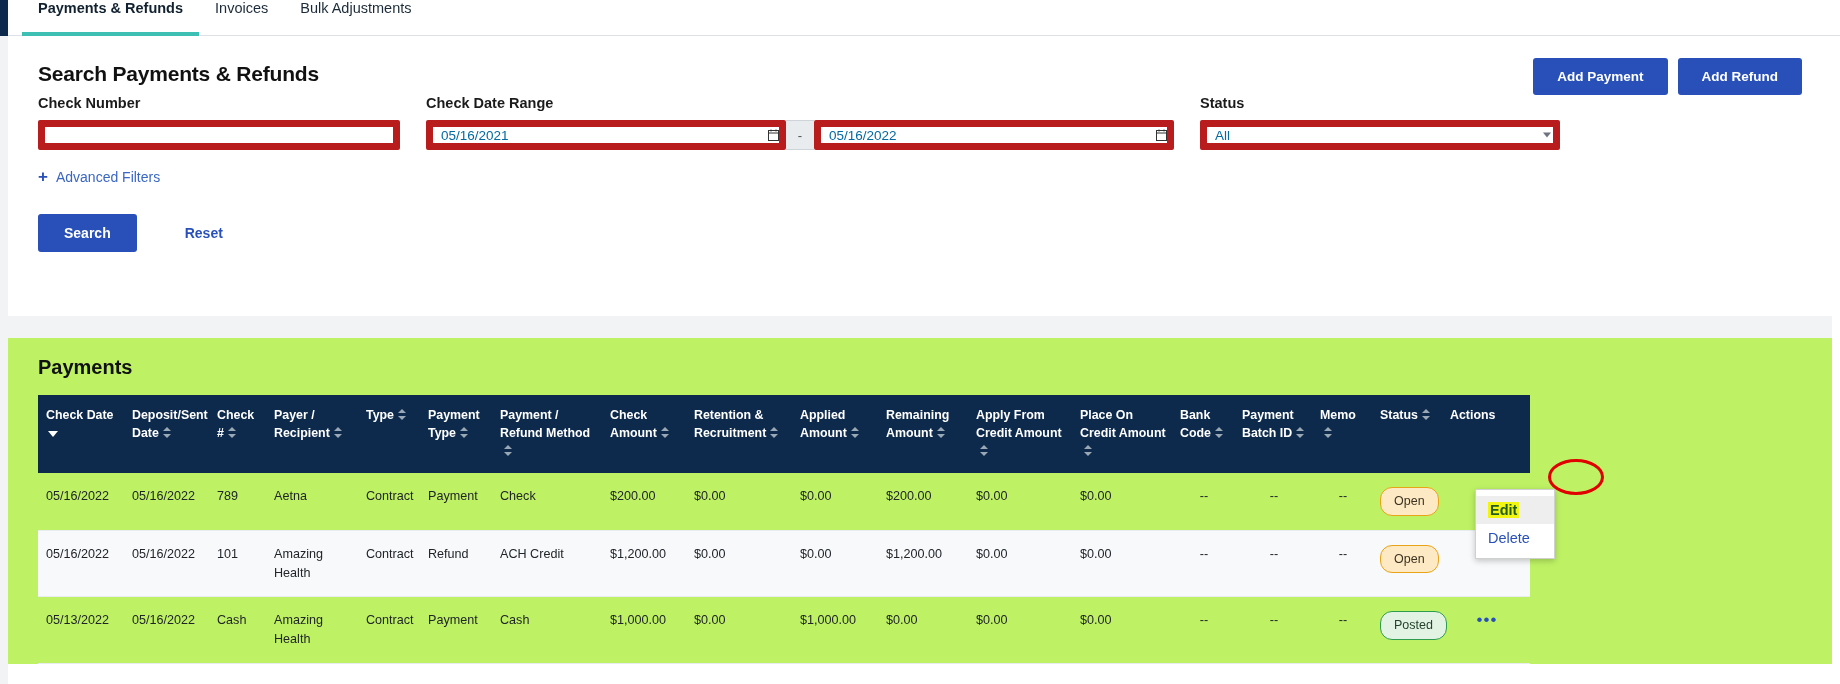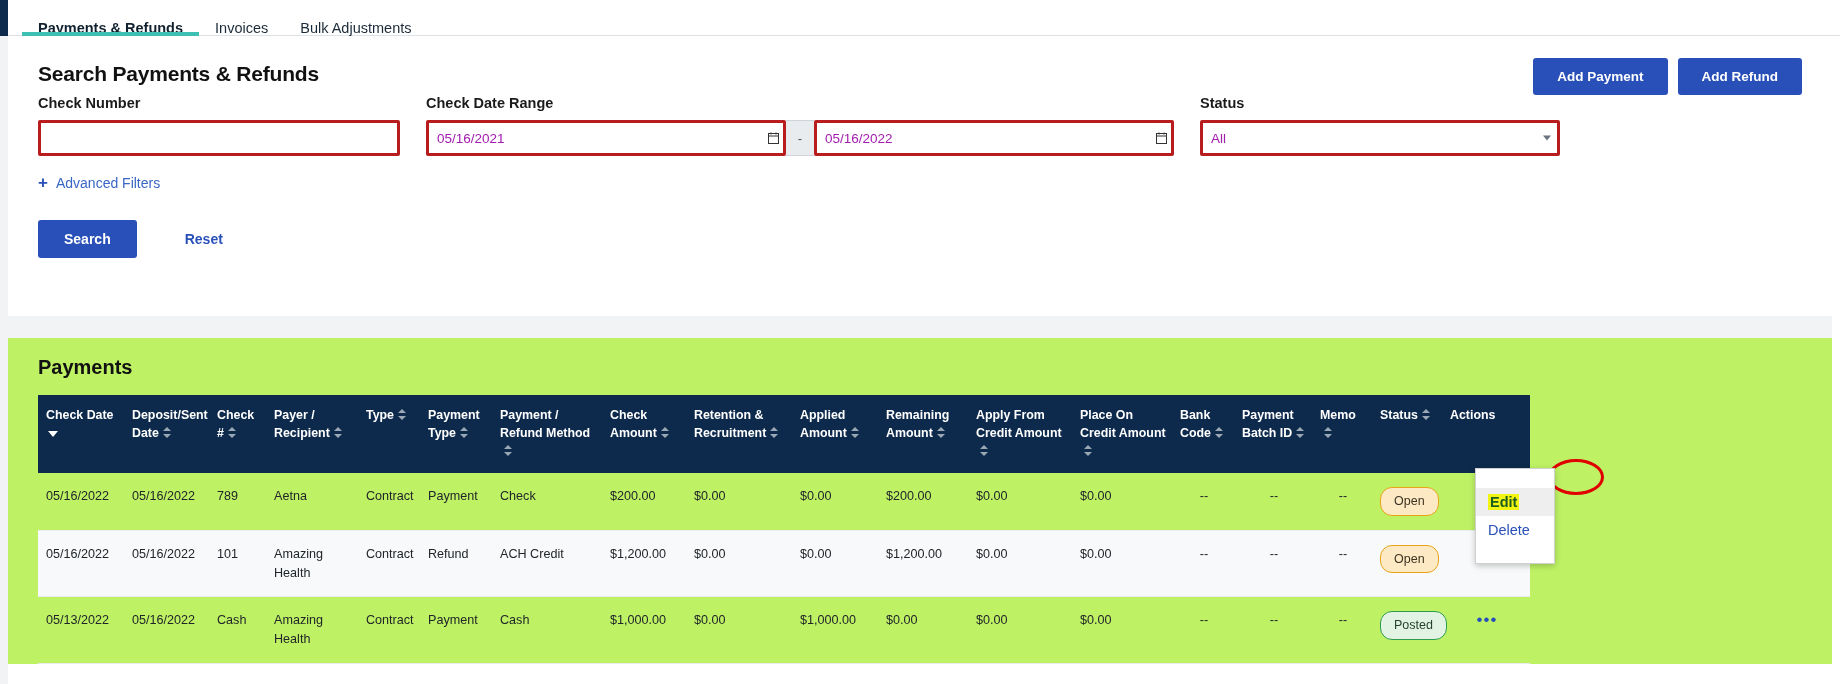--- a/index.html
+++ b/index.html
@@ -11,39 +11,39 @@
     color:#212529;
     overflow:hidden;
     position:relative;
   }
   
   .left-rail{ position:absolute; left:0; top:0; width:8px; height:684px; background:#0d2a4d; z-index:5;}
   .left-rail-lower{ position:absolute; left:0; top:36px; width:8px; height:648px; background:#f1f3f5; z-index:5;}
 
   
   .tabbar{ position:relative; height:36px; background:#fff; border-bottom:1px solid #dee2e6; display:flex; align-items:flex-start; padding-left:22px;}
-  .tab{ position:relative; height:36px; display:flex; align-items:flex-end; padding:0 16px; font-size:14.5px; color:#1c2b39; cursor:pointer; white-space:nowrap;}
+  .tab{ position:relative; height:36px; display:flex; align-items:flex-start; padding:0 16px; font-size:14.5px; color:#1c2b39; cursor:pointer; white-space:nowrap;}
   .tab.active{ font-weight:bold; color:#11212f; }
   .tab.active:after{ content:""; position:absolute; left:0; right:0; bottom:0; height:4px; background:#3dbfb4; }
 
   
   .search-card{ position:relative; margin:0 8px 0 8px; background:#fff; padding:22px 30px 24px 30px; height:280px; }
   .card-head{ display:flex; align-items:flex-start; justify-content:space-between; }
   .card-title{ font-size:21px; font-weight:bold; color:#111; letter-spacing:-.2px; margin:0; padding-top:4px;}
   .head-actions{ display:flex; gap:10px; }
   .btn{ font-family:"Liberation Sans", sans-serif; font-size:13.5px; font-weight:bold; border:none; border-radius:3px; cursor:pointer; }
   .btn-primary{ background:#2950b9; color:#fff; padding:11px 24px; }
   .btn-search{ background:#2950b9; color:#fff; padding:11px 26px; font-size:14px; border-radius:3px;}
   .btn-link{ background:none; color:#2950b9; font-weight:bold; font-size:14px; padding:11px 10px; }
 
   .filters{ display:flex; align-items:flex-end; gap:26px; }
   .fgroup{ display:flex; flex-direction:column; }
   .flabel{ font-size:14.5px; font-weight:bold; color:#1b1b1b; margin-bottom:9px; }
-  .finput{ height:36px; border:3px solid #b91c1c; border-radius:2px; background:#fff; font-family:"Liberation Sans", sans-serif;
-           font-size:13.5px; color:#a21caf; padding:0 8px; }
+  .finput{ height:30px; border:7px solid #b91c1c; border-radius:2px; background:#fff; font-family:"Liberation Sans", sans-serif;
+           font-size:13.5px; color:#0369a1; padding:0 8px; }
   .g-check{ width:362px; }
   .g-date{ width:748px; }
   .g-status{ width:360px; }
   .daterange{ display:flex; align-items:stretch; }
   .dateinput{ position:relative; flex:1; }
   .dateinput .finput{ width:100%; padding-right:28px; }
   .cal-ico{ position:absolute; right:7px; top:50%; transform:translateY(-50%); width:11px; height:12px; pointer-events:none;}
   .dash{ width:28px; display:flex; align-items:center; justify-content:center; background:#e9ecef; border-top:1px solid #ced4da;
          border-bottom:1px solid #ced4da; font-size:13px; color:#495057; }
   .selwrap{ position:relative; }
@@ -77,22 +77,22 @@
   table.pay tbody tr.alt td{ background:#f8f9fa; }
   .badge{ display:inline-block; border-radius:12px; padding:4px 13px; font-size:12.5px; }
   .badge-open{ background:#fde9c3; border:1px solid #e8a317; color:#3c3322; }
   .badge-posted{ background:#e2f3e4; border:1px solid #2e9b4d; color:#24422c; }
   .dots{ color:#2950b9; font-size:17px; letter-spacing:1px; line-height:1; cursor:pointer; }
 
   
   .actcell{ position:relative; }
   .ring{ position:absolute; left:1548px; top:459px; width:56px; height:36px; border:3px solid #e00000;
          border-radius:50%; z-index:40; pointer-events:none; }
-  .ctxmenu{ position:absolute; left:1475px; top:468px; width:80px; background:#fff; border:1px solid #d0d0d0;
-         box-shadow:0 2px 6px rgba(0,0,0,.22); z-index:45; padding:19px 0; }
+  .ctxmenu{ position:absolute; left:1475px; top:489px; width:80px; background:#fff; border:1px solid #d0d0d0;
+         box-shadow:0 2px 6px rgba(0,0,0,.22); z-index:45; padding:6px 0; }
   .ctxitem{ font-size:14.5px; color:#2950b9; padding:6px 12px; cursor:pointer; }
   .ctxitem.hl{ background:#eeeeee; }
   .ctxitem.hl span{ background:#f2f512; color:#1f5c1f; font-weight:bold; padding:0 2px; }
 </style>
 </head>
 <body>
 
 <div class="left-rail"></div>
 <div class="left-rail-lower"></div>
 

